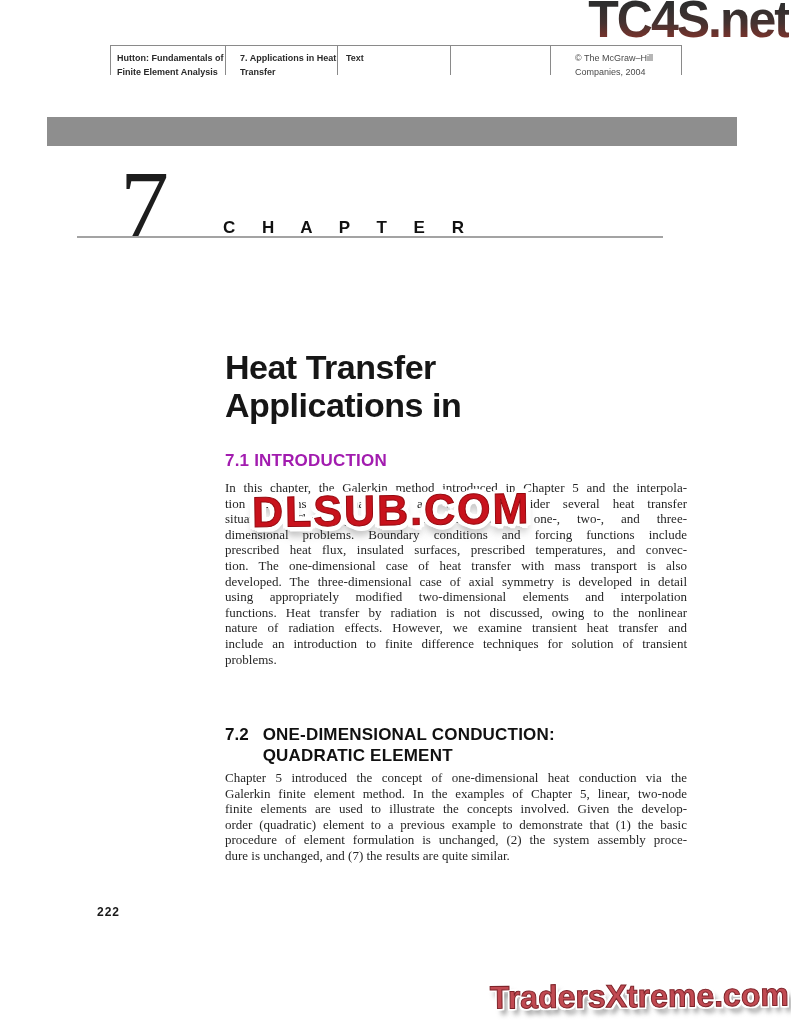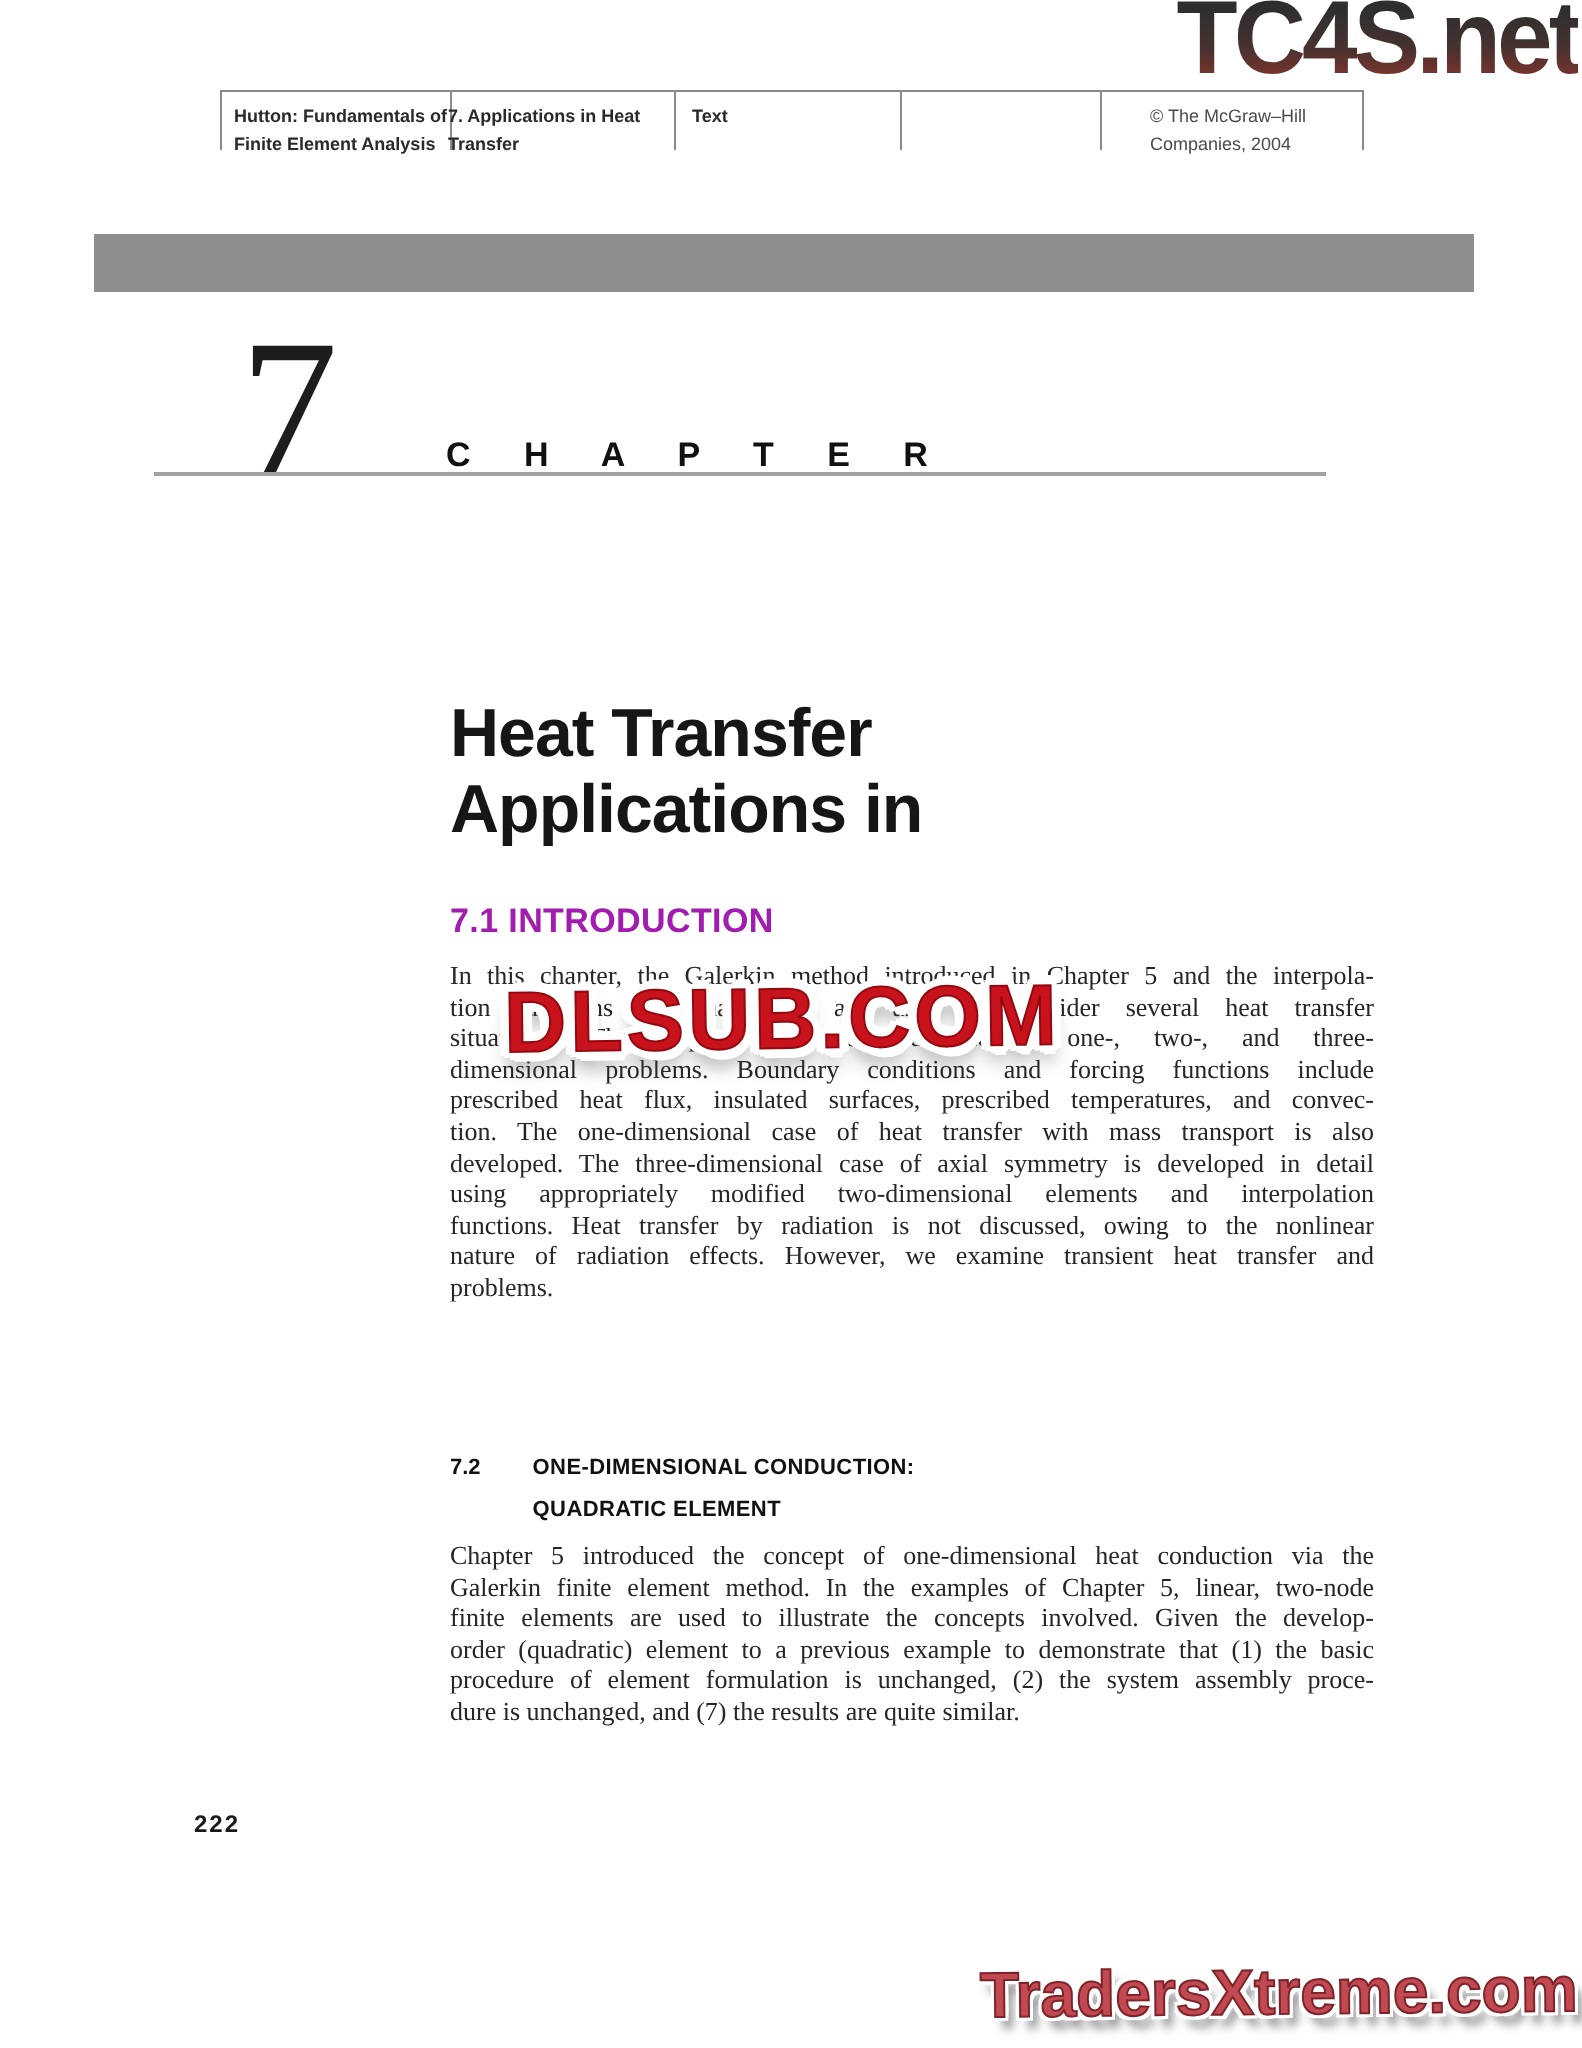--- a/index.html
+++ b/index.html
@@ -30,21 +30,21 @@
   .gray-bar{left:47px;top:117px;width:690px;height:29px;background:#8e8e8e;}
   .big-seven{left:120px;top:156px;font-family:"Liberation Serif",serif;font-size:98px;line-height:1;font-weight:400;color:#1d1d1d;}
   .chapter-word{left:223px;top:218px;font-size:17px;font-weight:bold;letter-spacing:11px;color:#111;}
   .chapter-rule{left:77px;top:236px;width:586px;height:2px;background:#a3a3a3;}
 
   
   .doc-title{left:225px;top:348px;font-size:34px;line-height:38px;font-weight:bold;letter-spacing:-0.5px;color:#161616;}
 
   
   .sec-head{left:225px;font-size:17px;font-weight:bold;letter-spacing:0.2px;color:#a21caf;}
-  .h72{left:225px;top:724px;display:flex;gap:26px;font-size:11px;font-weight:bold;color:#111;}
+  .h72{left:225px;top:724px;display:flex;gap:14px;font-size:17px;font-weight:bold;color:#111;}
   .h72 .h72-lines div{line-height:21px;letter-spacing:0.2px;}
 
   
   .body-text{left:225px;width:462px;font-family:"Liberation Serif",serif;font-size:13px;line-height:15.6px;color:#262626;}
   .bline{text-align:justify;text-align-last:justify;}
   .bline-last{text-align-last:left;}
 
   
   .page-num{left:97px;top:905px;font-size:12px;font-weight:bold;letter-spacing:1px;color:#1a1a1a;}
 
@@ -83,21 +83,21 @@
 <div class="abs tick" style="left:225px"></div>
 <div class="abs tick" style="left:337px"></div>
 <div class="abs tick" style="left:450px"></div>
 <div class="abs tick" style="left:550px"></div>
 <div class="abs tick" style="left:681px"></div>
 
 <div class="abs hcol" style="left:117px">
   <div>Hutton: Fundamentals of</div>
   <div>Finite Element Analysis</div>
 </div>
-<div class="abs hcol" style="left:224px">
+<div class="abs hcol" style="left:240px">
   <div>7. Applications in Heat</div>
   <div>Transfer</div>
 </div>
 <div class="abs hcol" style="left:346px">Text</div>
 <div class="abs hcol light" style="left:575px">
   <div>© The McGraw–Hill</div>
   <div>Companies, 2004</div>
 </div>
 
 <div class="abs gray-bar"></div>
@@ -115,20 +115,21 @@
     <div class="bline">In this chapter, the Galerkin method introduced in Chapter 5 and the interpola-</div>
     <div class="bline">tion functions of Chapter 6 are used to consider several heat transfer</div>
     <div class="bline">situations. The applications presented include one-, two-, and three-</div>
     <div class="bline">dimensional problems. Boundary conditions and forcing functions include</div>
     <div class="bline">prescribed heat flux, insulated surfaces, prescribed temperatures, and convec-</div>
     <div class="bline">tion. The one-dimensional case of heat transfer with mass transport is also</div>
     <div class="bline">developed. The three-dimensional case of axial symmetry is developed in detail</div>
     <div class="bline">using appropriately modified two-dimensional elements and interpolation</div>
     <div class="bline">functions. Heat transfer by radiation is not discussed, owing to the nonlinear</div>
     <div class="bline">nature of radiation effects. However, we examine transient heat transfer and</div>
+    <div class="bline">include an introduction to finite difference techniques for solution of transient</div>
     <div class="bline bline-last">problems.</div>
   </div>
 
 <div class="abs h72">
   <div class="h72-num" style="line-height:21px">7.2</div>
   <div class="h72-lines">
     <div>ONE-DIMENSIONAL CONDUCTION:</div>
     <div>QUADRATIC ELEMENT</div>
   </div>
 </div>

